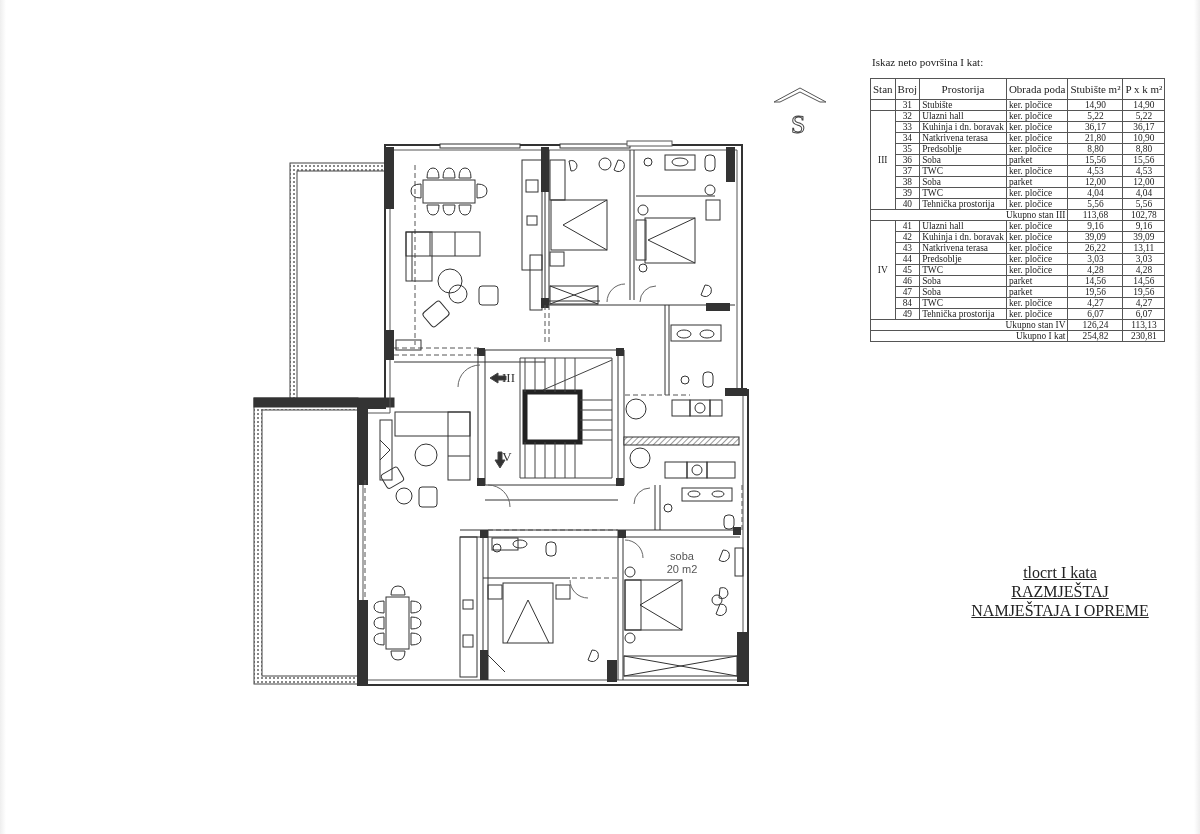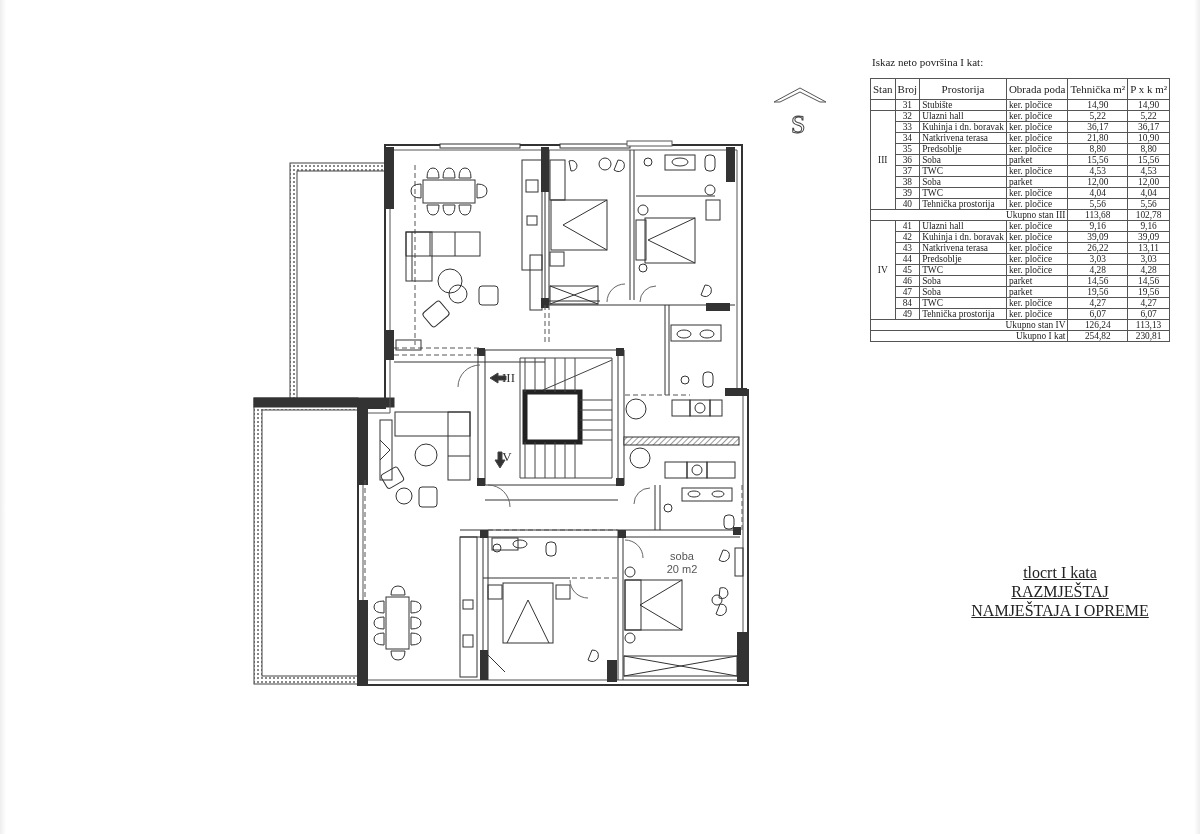--- a/index.html
+++ b/index.html
@@ -331,21 +331,21 @@
       <col style="width:54px">
       <col style="width:34px">
       <col style="width:36px">
     </colgroup>
   <thead>
     <tr>
       <th>Stan</th>
       <th>Broj</th>
       <th>Prostorija</th>
       <th>Obrada poda</th>
-      <th>Tehnička m²</th>
+      <th>Stubište m²</th>
       <th>P x k m²</th>
     </tr>
   </thead>
   <tbody id="tbody">
     <tr>
       <td></td>
       <td class="num">31</td>
       <td>Stubište</td>
       <td>ker. pločice</td>
       <td class="val">14,90</td>

